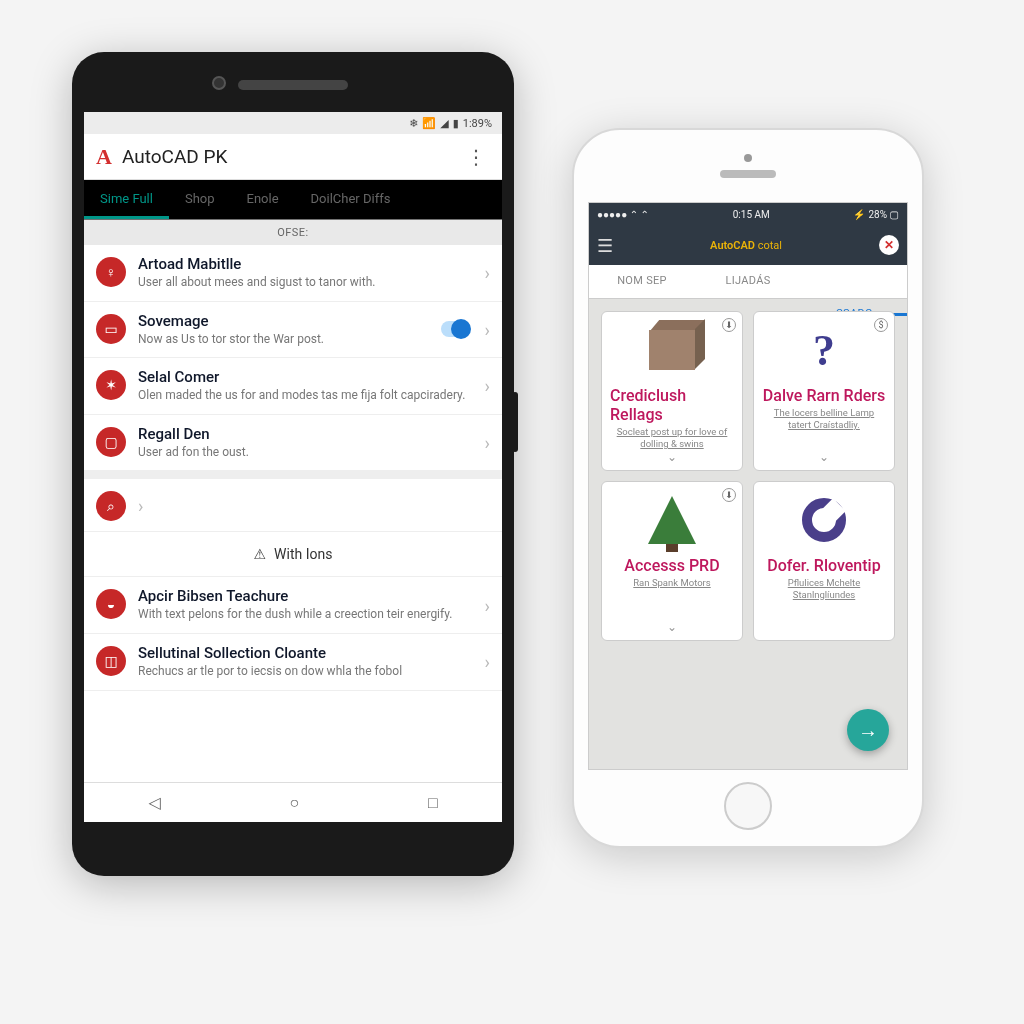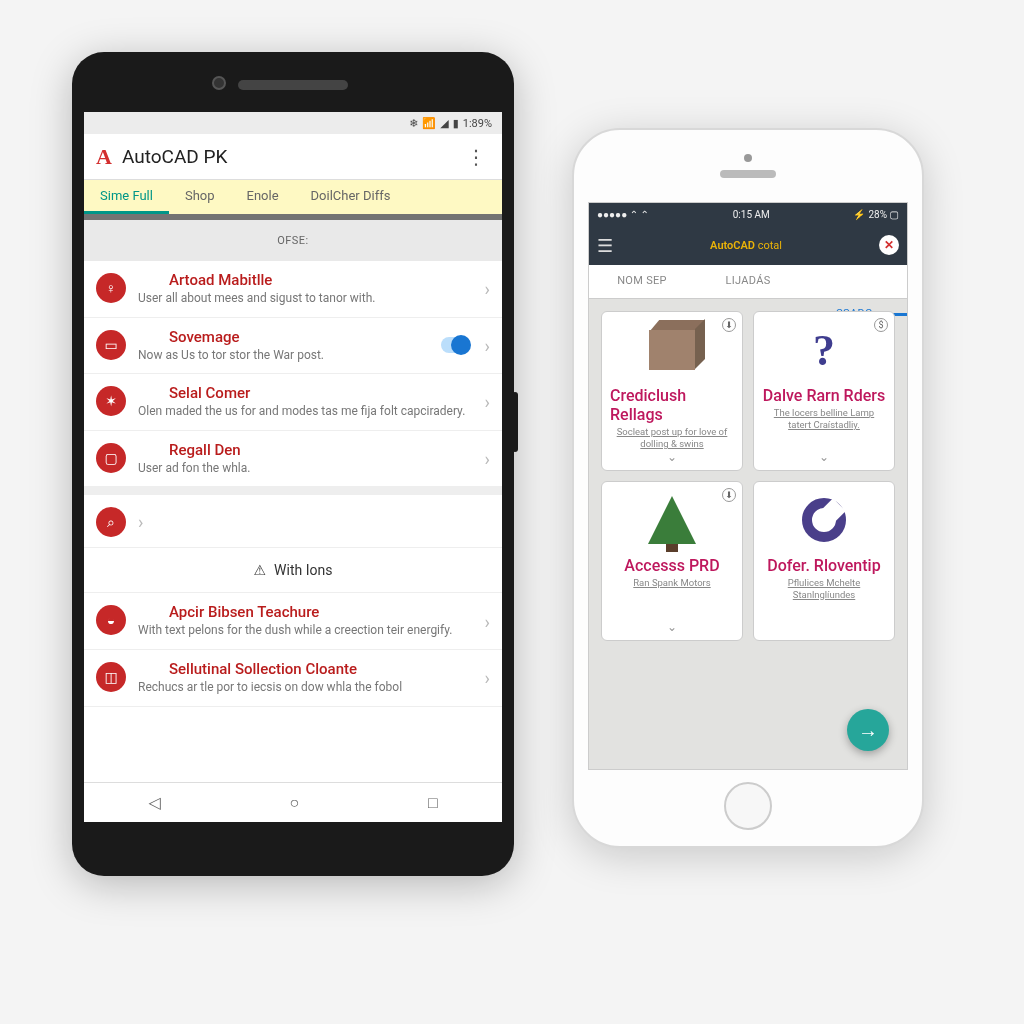--- a/index.html
+++ b/index.html
@@ -13,31 +13,31 @@
   .android-screen { width: 100%; height: 100%; background: #fff; overflow: hidden; position: relative; display: flex; flex-direction: column; }
 
   .android-status { height: 22px; background: #ececec; display: flex; justify-content: flex-end; align-items: center; padding: 0 10px; gap: 4px; font-size: 11px; color: #444; }
   .android-status .ico { font-size: 11px; }
 
   .android-toolbar { height: 46px; background: #fff; border-bottom: 1px solid #ddd; display: flex; align-items: center; padding: 0 12px; }
   .android-logo { color: #d32f2f; font-weight: 700; font-size: 22px; font-family: serif; margin-right: 10px; }
   .android-title { font-size: 19px; color: #222; flex: 1; }
   .android-overflow { color: #555; font-size: 20px; padding: 0 4px; }
 
-  .android-tabs { height: 40px; background: #fef9c3; display: flex; border-bottom: 6px solid #737373; }
+  .android-tabs { height: 40px; background: #000000; display: flex; border-bottom: 1px solid #737373; }
   .android-tab { flex: 0 0 auto; padding: 0 16px; display: flex; align-items: center; font-size: 13px; color: #666; border-bottom: 3px solid transparent; }
   .android-tab.active { color: #009688; border-bottom-color: #009688; }
 
-  .section-header { background: #e9e9e9; text-align: center; font-size: 11px; color: #666; padding: 14px 0; letter-spacing: 0.5px; }
+  .section-header { background: #e9e9e9; text-align: center; font-size: 11px; color: #666; padding: 6px 0; letter-spacing: 0.5px; }
 
   .android-list { flex: 1; overflow: hidden; background: #fff; }
   .list-item { display: flex; align-items: flex-start; padding: 10px 12px; border-bottom: 1px solid #eee; gap: 12px; position: relative; }
   .list-icon { width: 30px; height: 30px; border-radius: 50%; background: #c62828; color: #fff; display: flex; align-items: center; justify-content: center; font-size: 14px; flex-shrink: 0; margin-top: 2px; }
   .list-text { flex: 1; min-width: 0; }
-  .list-title { font-size: 15px; color: #b91c1c; font-weight: 500; margin-bottom: 2px; margin-left: 31px; }
+  .list-title { font-size: 15px; color: #0f172a; font-weight: 500; margin-bottom: 2px; }
   .list-sub { font-size: 12px; color: #777; line-height: 1.3; }
   .list-chevron { color: #bbb; font-size: 18px; align-self: center; }
   .toggle { width: 28px; height: 16px; border-radius: 9px; background: #bbdefb; position: relative; margin-right: 4px; align-self: center; }
   .toggle::after { content: ""; position: absolute; right: -2px; top: -2px; width: 20px; height: 20px; border-radius: 50%; background: #1976d2; }
   .list-divider { height: 8px; background: #eee; }
   .enole { display: flex; align-items: center; justify-content: center; gap: 8px; padding: 14px 0; font-size: 14px; color: #333; border-bottom: 1px solid #eee; }
 
   .android-nav { height: 40px; background: #fff; border-top: 1px solid #ddd; display: flex; justify-content: space-around; align-items: center; color: #666; font-size: 16px; }
 
   
@@ -141,21 +141,21 @@
         <div class="list-text">
           <div class="list-title">Selal Comer</div>
           <div class="list-sub">Olen maded the us for and modes tas me fija folt capciradery.</div>
         </div>
         <span class="list-chevron">›</span>
       </div>
       <div class="list-item">
         <div class="list-icon">▢</div>
         <div class="list-text">
           <div class="list-title">Regall Den</div>
-          <div class="list-sub">User ad fon the whla.</div>
+          <div class="list-sub">User ad fon the oust.</div>
         </div>
         <span class="list-chevron">›</span>
       </div>
 
       <div class="list-divider"></div>
 
       <div class="list-item">
         <div class="list-icon">⌕</div>
         <span class="list-chevron">›</span>
       </div>

